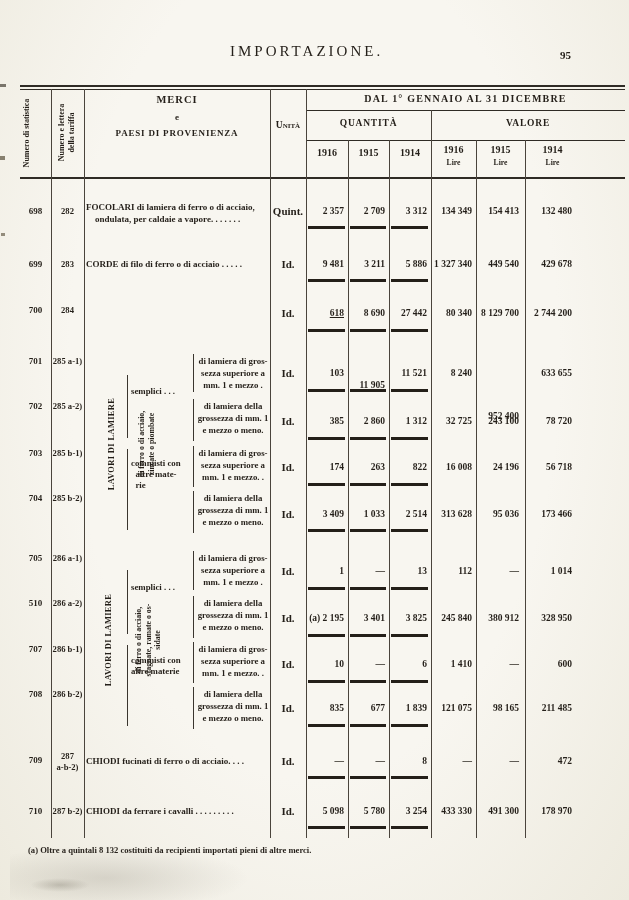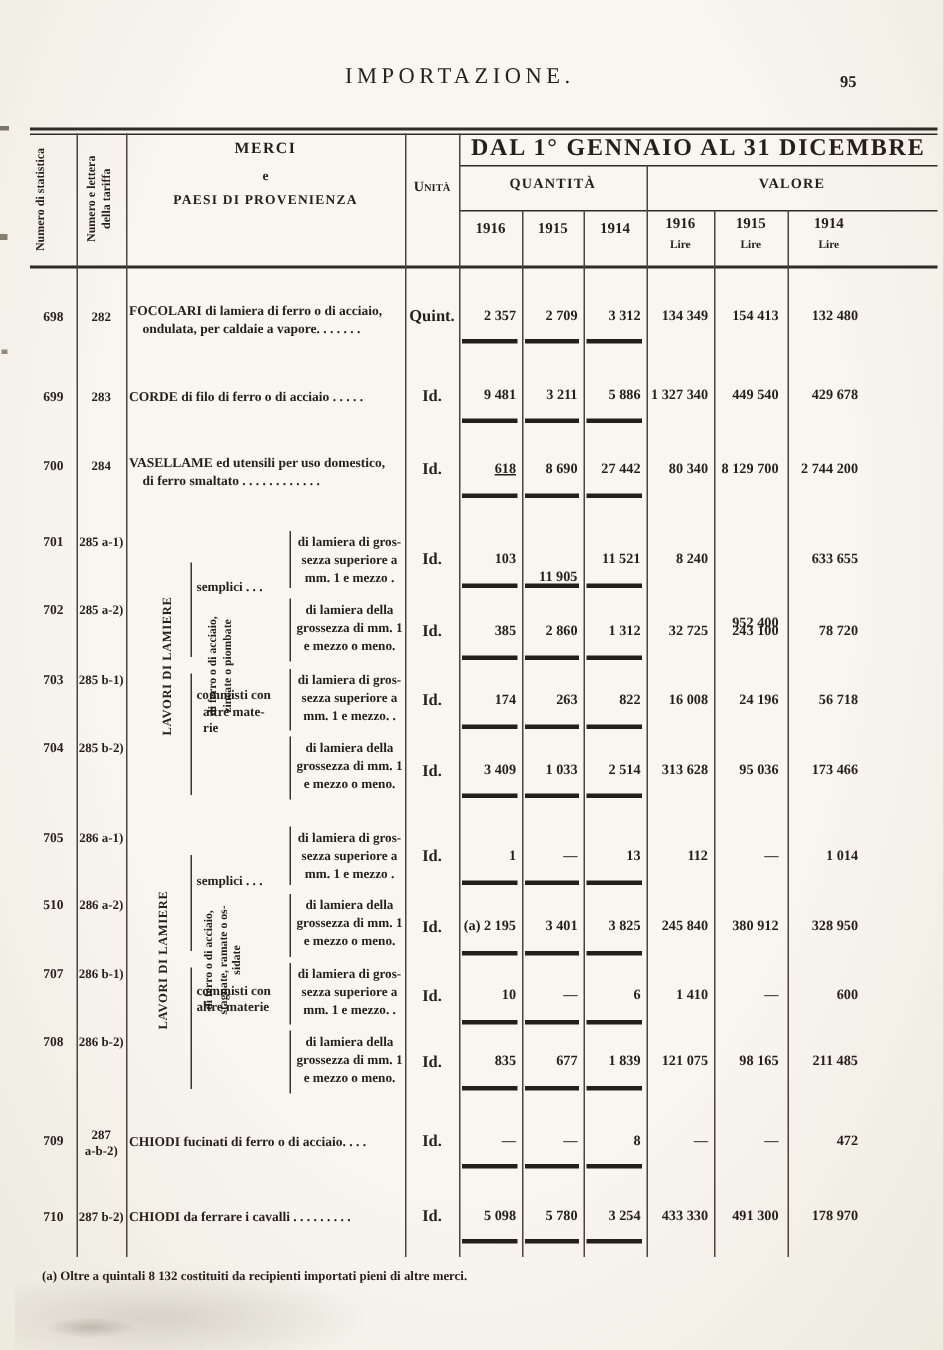--- a/index.html
+++ b/index.html
@@ -71,21 +71,21 @@
   <div class="vl" style="left:476px;top:140px;height:698px;"></div>
   <div class="vl" style="left:525px;top:140px;height:698px;"></div>
 
   <div class="t hdr rot" style="left:-6px;top:119px;width:82px;height:28px;font-size:8px;">Numero di statistica</div>
   <div class="t hdr rot" style="left:25px;top:122px;width:84px;height:21px;font-size:8px;line-height:10px;white-space:pre-line;">Numero e lettera
 della tariffa</div>
   <div class="t hdr" style="left:84px;top:94px;width:186px;font-size:10.5px;letter-spacing:1px;">MERCI</div>
   <div class="t hdr" style="left:84px;top:112px;width:186px;font-size:9px;">e</div>
   <div class="t hdr" style="left:84px;top:128px;width:186px;font-size:9px;letter-spacing:.8px;">PAESI DI PROVENIENZA</div>
   <div class="t hdr sc" style="left:270px;top:120px;width:36px;font-size:9.5px;">Unità</div>
-  <div class="t hdr" style="left:306px;top:93px;width:319px;font-size:16px;letter-spacing:1.2px;">DAL 1° GENNAIO AL 31 DICEMBRE</div>
+  <div class="t hdr" style="left:306px;top:93px;width:319px;font-size:10px;letter-spacing:1.2px;">DAL 1° GENNAIO AL 31 DICEMBRE</div>
   <div class="t hdr" style="left:306px;top:118px;width:125px;font-size:9.5px;letter-spacing:.8px;">QUANTITÀ</div>
   <div class="t hdr" style="left:431px;top:118px;width:194px;font-size:9.5px;letter-spacing:.8px;">VALORE</div>
   <div class="t hdr" style="left:306px;top:147px;width:42px;font-size:10px;">1916</div>
   <div class="t hdr" style="left:348px;top:147px;width:41px;font-size:10px;">1915</div>
   <div class="t hdr" style="left:389px;top:147px;width:42px;font-size:10px;">1914</div>
   <div class="t hdr" style="left:431px;top:144px;width:45px;font-size:10px;">1916</div>
   <div class="t hdr" style="left:476px;top:144px;width:49px;font-size:10px;">1915</div>
   <div class="t hdr" style="left:525px;top:144px;width:55px;font-size:10px;">1914</div>
   <div class="t hdr" style="left:431px;top:157px;width:45px;font-size:7.6px;">Lire</div>
   <div class="t hdr" style="left:476px;top:157px;width:49px;font-size:7.6px;">Lire</div>
@@ -149,22 +149,20 @@
   <div class="t num c-q3" style="top:259px;">5 886</div>
   <div class="t num c-v1" style="top:259px;">1 327 340</div>
   <div class="t num c-v2" style="top:259px;">449 540</div>
   <div class="t num c-v3" style="top:259px;">429 678</div>
   <div class="ul" style="left:308px;top:279px;width:37px;"></div>
   <div class="ul" style="left:350px;top:279px;width:36px;"></div>
   <div class="ul" style="left:391px;top:279px;width:37px;"></div>
 
   <div class="t c-stat" style="top:305px;">700</div>
   <div class="t c-tariff" style="top:305px;">284</div>
-  <div class="t c-desc" style="top:303px;">VASELLAME ed utensili per uso domestico,
-    di ferro smaltato . . . . . . . . . . . .</div>
   <div class="t c-unit" style="top:308px;">Id.</div>
   <div class="t num c-q1" style="top:308px;text-decoration:underline;">618</div>
   <div class="t num c-q2" style="top:308px;">8 690</div>
   <div class="t num c-q3" style="top:308px;">27 442</div>
   <div class="t num c-v1" style="top:308px;">80 340</div>
   <div class="t num c-v2" style="top:308px;">8 129 700</div>
   <div class="t num c-v3" style="top:308px;">2 744 200</div>
   <div class="ul" style="left:308px;top:329px;width:37px;"></div>
   <div class="ul" style="left:350px;top:329px;width:36px;"></div>
   <div class="ul" style="left:391px;top:329px;width:37px;"></div>

